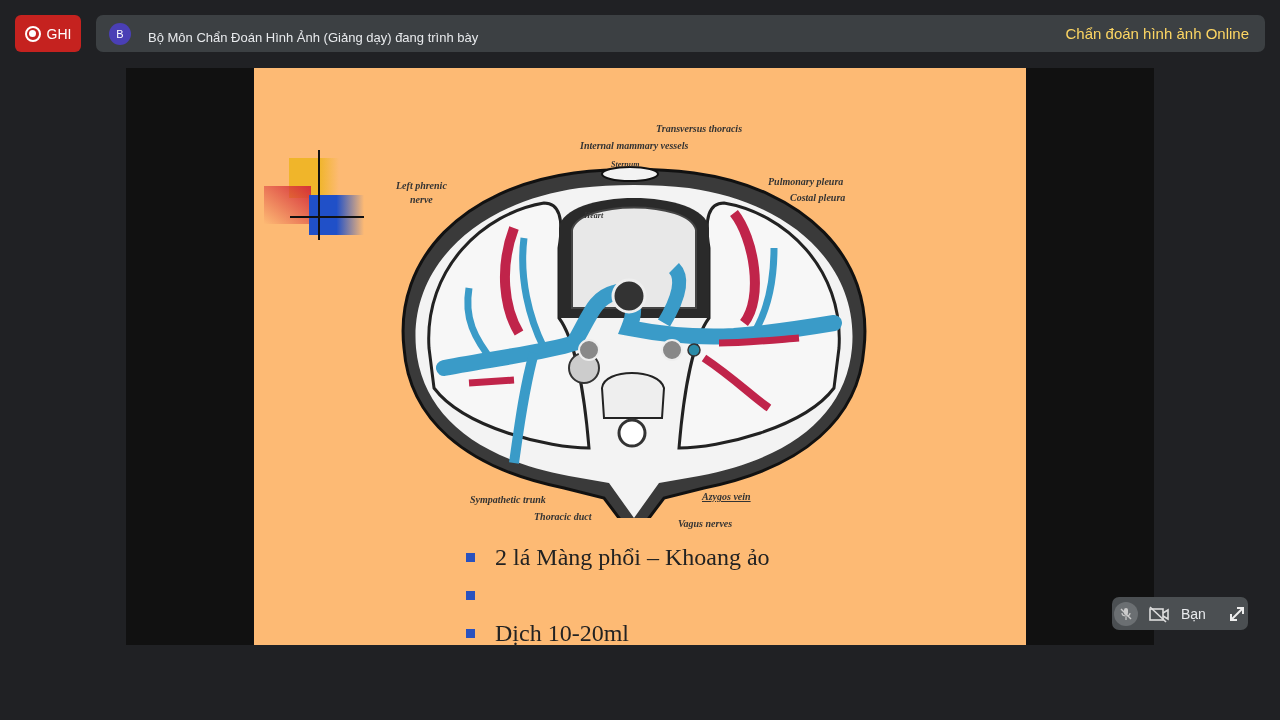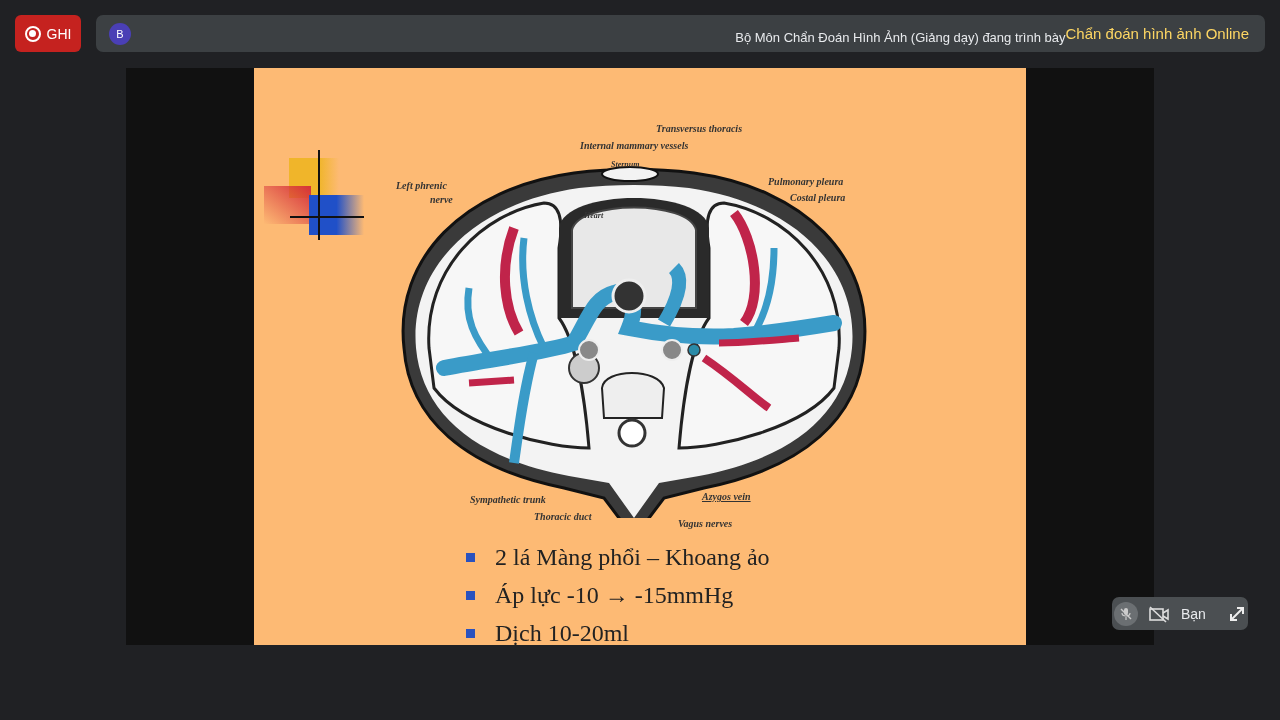--- a/index.html
+++ b/index.html
@@ -1,17 +1,17 @@
 <!DOCTYPE html>
 <html><head>
   <meta charset="utf-8">
   <style>
     * { box-sizing: border-box; margin: 0; padding: 0; }
     html, body { width: 1280px; height: 720px; overflow: hidden; background: #202124; font-family: "Liberation Sans", "DejaVu Sans", sans-serif; }
-    .topbar { position: absolute; left: 0; top: 0; width: 1260px; height: 66px; text-align: right; }
+    .topbar { position: absolute; left: 0; top: 0; width: 1260px; height: 66px; }
     .rec-btn { position: absolute; left: 15px; top: 15px; width: 66px; height: 37px; background: #c5221f; border-radius: 6px; display: flex; align-items: center; justify-content: center; gap: 6px; color: #fff; font-size: 14px; }
     .rec-icon { width: 16px; height: 16px; border-radius: 50%; border: 2px solid #fff; display: flex; align-items: center; justify-content: center; }
     .rec-icon::after { content: ""; width: 7px; height: 7px; background: #fff; border-radius: 50%; }
     .present-bar { position: absolute; left: 96px; top: 15px; width: 1169px; height: 37px; background: #3c4043; border-radius: 7px; display: flex; align-items: center; padding: 0 16px 0 13px; }
     .avatar { width: 22px; height: 22px; border-radius: 50%; background: #4a3fb5; color: #fff; font-size: 11px; display: flex; align-items: center; justify-content: center; margin-right: 17px; }
     .present-text { color: #e8eaed; font-size: 13px; flex: 1; margin-top: 7px; }
     .meet-name { color: #fdd663; font-size: 15px; }
 
     .stage { position: absolute; left: 126px; top: 68px; width: 1028px; height: 577px; background: #111; }
     .slide { position: absolute; left: 254px; top: 68px; width: 772px; height: 577px; background: #fdba74; overflow: hidden; }
@@ -106,38 +106,37 @@
       <circle cx="258" cy="315" r="13" fill="#fff" stroke="#333" stroke-width="3"></circle>
       <circle cx="210" cy="250" r="15" fill="#ccc" stroke="#333" stroke-width="2"></circle>
       <circle cx="320" cy="232" r="6" fill="#2a8ba8" stroke="#333" stroke-width="1.5"></circle>
       <circle cx="215" cy="232" r="10" fill="#888" stroke="#eee" stroke-width="2"></circle>
       <circle cx="298" cy="232" r="10" fill="#888" stroke="#eee" stroke-width="2"></circle>
     </svg>
     <span class="lbl" style="left:282px;top:5px;">Transversus thoracis</span>
     <span class="lbl" style="left:206px;top:22px;">Internal mammary vessels</span>
     <span class="lbl" style="left:237px;top:42px;font-size:8px;text-align:center;">Sternum</span>
     <span class="lbl" style="left:22px;top:62px;">Left phrenic</span>
-    <span class="lbl" style="left:56px;top:76px;">nerve</span>
+    <span class="lbl" style="left:36px;top:76px;">nerve</span>
     <span class="lbl" style="left:394px;top:58px;">Pulmonary pleura</span>
     <span class="lbl" style="left:416px;top:74px;text-align:center;">Costal pleura</span>
     <span class="lbl" style="left:210px;top:93px;font-size:8px;">Heart</span>
     <span class="lbl" style="left:96px;top:376px;">Sympathetic trunk</span>
     <span class="lbl" style="left:160px;top:393px;">Thoracic duct</span>
     <span class="lbl" style="left:328px;top:373px;text-decoration:underline;">Azygos vein</span>
     <span class="lbl" style="left:304px;top:392px;margin-top:8px;">Vagus nerves</span>
   </div>
 
   <div class="bullets">
     <div class="bullet-row">
       <span class="bullet-sq"></span>
       <span class="bullet-text">2 lá Màng phổi – Khoang ảo</span>
     </div>
     <div class="bullet-row">
       <span class="bullet-sq"></span>
-      <span class="bullet-text">Áp lực -10 → -15mmHg</span>
     </div>
     <div class="bullet-row">
       <span class="bullet-sq"></span>
       <span class="bullet-text">Dịch 10-20ml</span>
     </div>
   </div>
 </div>
 
 <div class="self-tile">
   <span class="mic-off">

